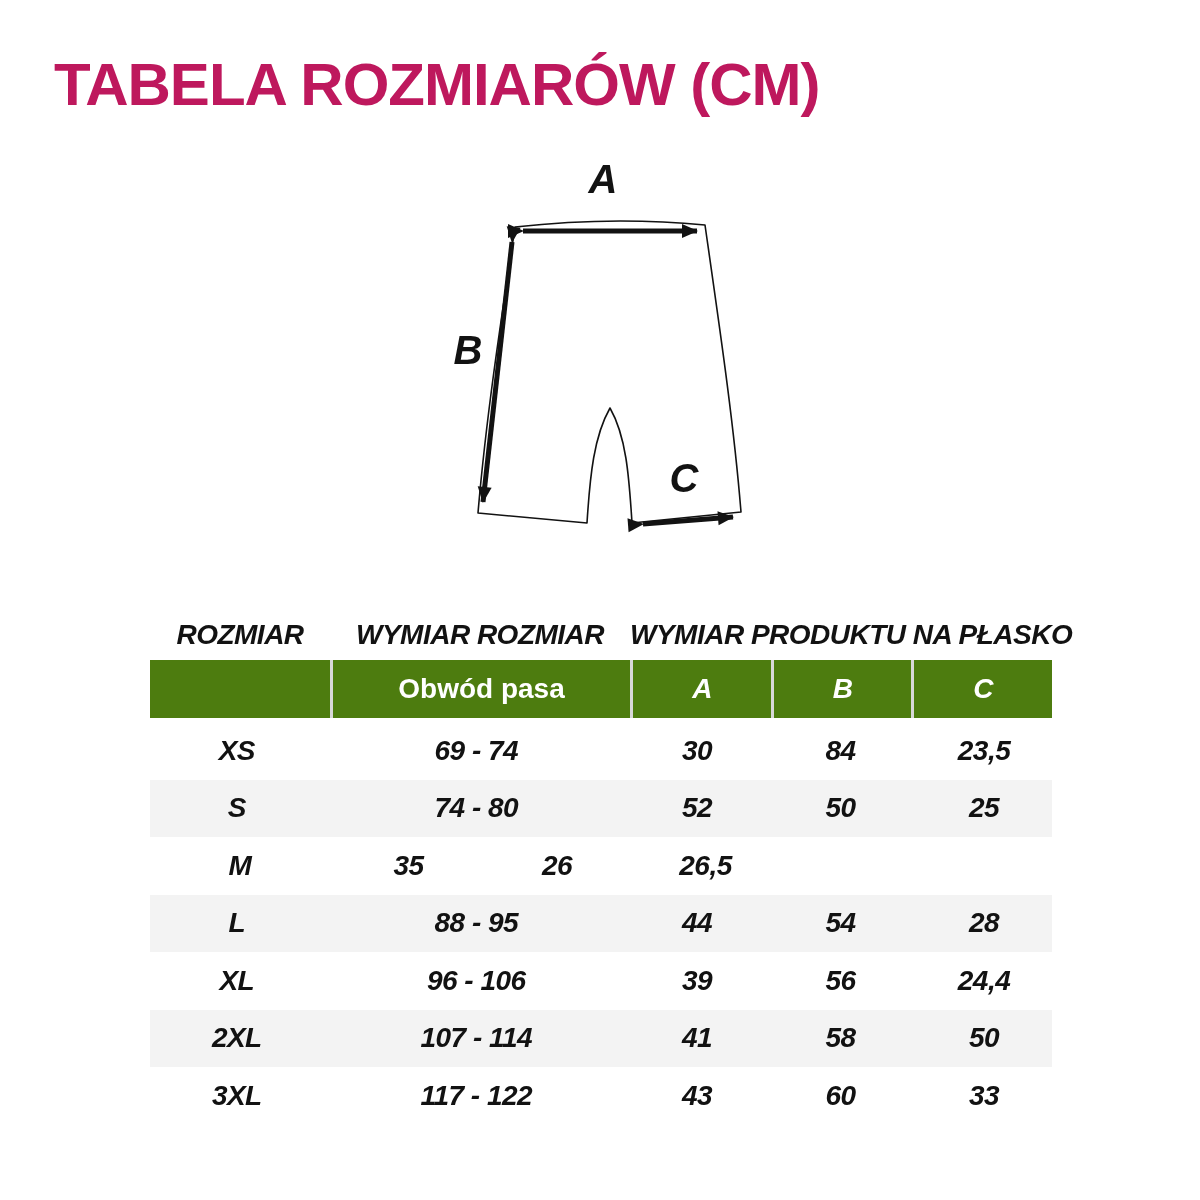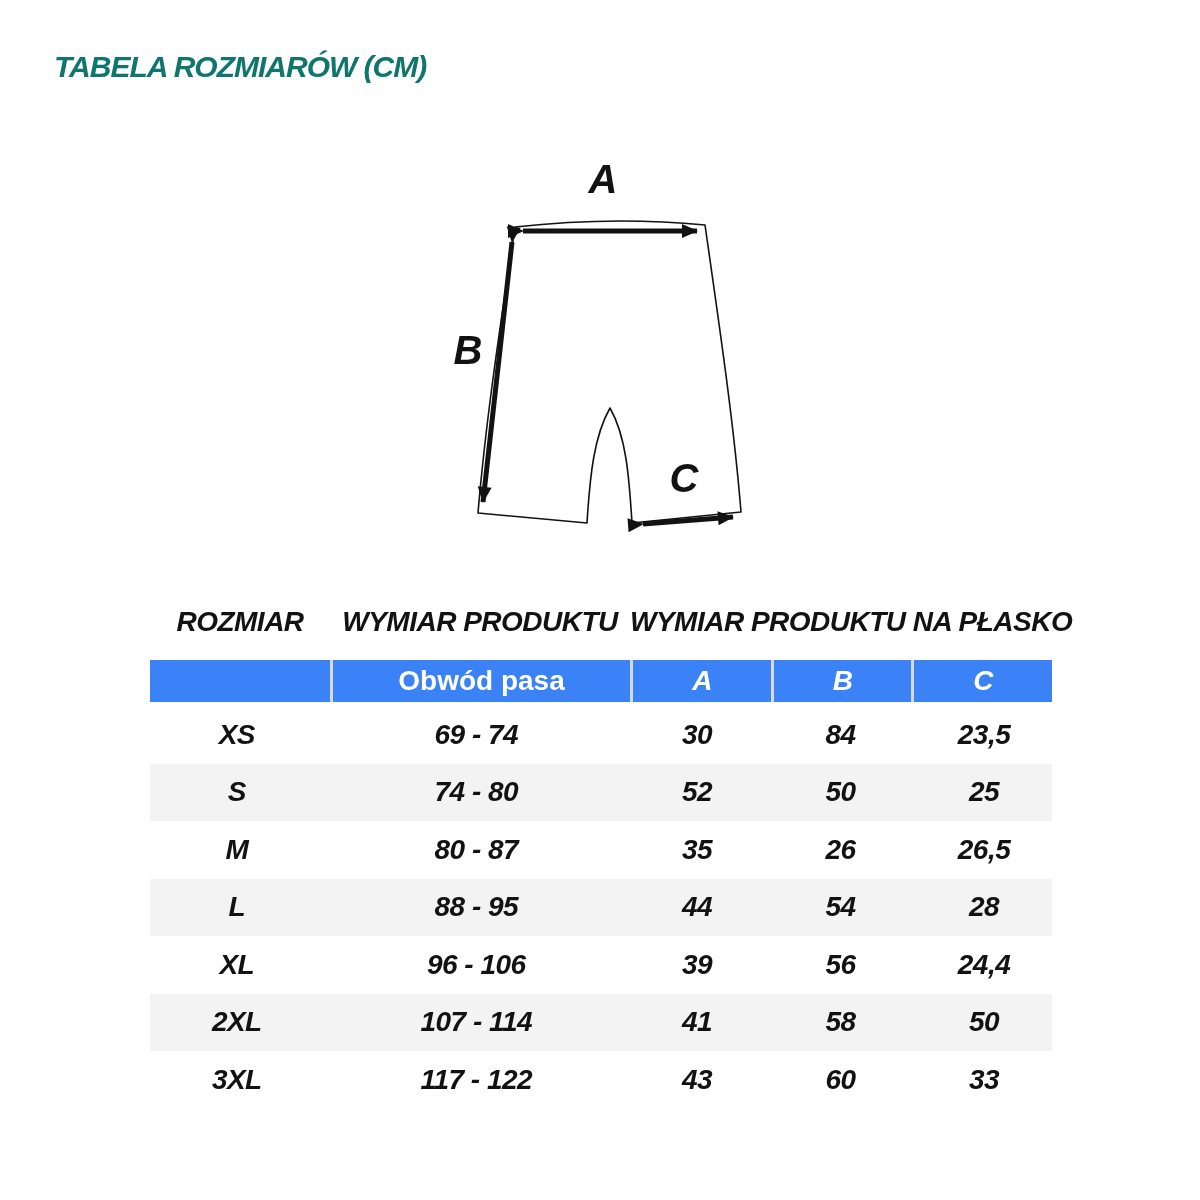--- a/index.html
+++ b/index.html
@@ -3,44 +3,44 @@
 <meta charset="utf-8">
 <style>
   html,body{margin:0;padding:0;background:#fff;}
   .sheet{
     position:relative;width:1200px;height:1200px;background:#ffffff;
     font-family:"Liberation Sans",sans-serif;overflow:hidden;color:#121212;
   }
   
   .page-title{
     position:absolute;left:54px;top:50px;margin:0;
-    font-size:30px;font-weight:bold;font-style:italic;letter-spacing:-1px;
-    color:#0f766e;white-space:nowrap;
+    font-size:60px;font-weight:bold;letter-spacing:-1px;
+    color:#be185d;white-space:nowrap;
   }
   
   .diagram{position:absolute;left:430px;top:140px;width:360px;height:430px;}
   .diagram svg{display:block;width:100%;height:100%;}
   .outline{fill:none;stroke:#121212;stroke-width:1.6;stroke-linejoin:round;}
   .meas-arrow{stroke:#121212;stroke-width:5;fill:none;}
   .arrowhead{fill:#121212;}
   .dim-label{
     font-family:"Liberation Sans",sans-serif;font-size:40px;
     font-weight:bold;font-style:italic;fill:#121212;text-anchor:middle;
   }
   
   .size-table{
     position:absolute;left:150px;top:605px;width:902px;
     font-size:28px;font-weight:bold;font-style:italic;letter-spacing:-0.5px;
   }
-  .group-row{display:flex;height:55px;align-items:flex-end;box-sizing:border-box;padding-bottom:22px;}
+  .group-row{display:flex;height:55px;align-items:flex-end;box-sizing:border-box;padding-bottom:9px;}
   .group-h{text-align:center;white-space:nowrap;}
   .group-h.g-size{width:180px;}
   .group-h.g-body{width:300px;}
   .group-h.g-product{width:422px;}
-  .subheader{display:flex;height:42px;background:#3b82f6;color:#ffffff;}
+  .subheader{display:flex;height:58px;background:#4d7c0f;color:#ffffff;}
   .cell{display:flex;align-items:center;justify-content:center;box-sizing:border-box;}
   .col-size{width:180px;}
   .col-waist{width:300px;}
   .col-a{width:141px;}
   .col-b{width:140px;}
   .col-c{width:141px;}
   .subheader .cell + .cell{border-left:3px solid #d8d8d8;}
   .subheader .col-waist{font-style:normal;letter-spacing:0;}
   .rows{margin-top:4px;}
   .row{display:flex;height:57.5px;gap:8px;}
@@ -80,21 +80,21 @@
       <text class="dim-label" x="603" y="193">A</text>
       <text class="dim-label" x="468" y="364">B</text>
       <text class="dim-label" x="684" y="492">C</text>
     </svg>
   </div>
 
   <div class="size-table">
 
     <div class="group-row">
       <div class="group-h g-size">ROZMIAR</div>
-      <div class="group-h g-body">WYMIAR PRODUKTU</div>
+      <div class="group-h g-body">WYMIAR ROZMIAR</div>
       <div class="group-h g-product">WYMIAR PRODUKTU NA PŁASKO</div>
     </div>
 
     <div class="subheader">
       <div class="cell col-size"></div>
       <div class="cell col-waist">Obwód pasa</div>
       <div class="cell col-a">A</div>
       <div class="cell col-b">B</div>
       <div class="cell col-c">C</div>
     </div>
@@ -112,21 +112,20 @@
       <div class="row">
         <div class="cell col-size">S</div>
         <div class="cell col-waist">74 - 80</div>
         <div class="cell col-a">52</div>
         <div class="cell col-b">50</div>
         <div class="cell col-c">25</div>
       </div>
 
       <div class="row">
         <div class="cell col-size">M</div>
-        <div class="cell col-waist">80 - 87</div>
         <div class="cell col-a">35</div>
         <div class="cell col-b">26</div>
         <div class="cell col-c">26,5</div>
       </div>
 
       <div class="row">
         <div class="cell col-size">L</div>
         <div class="cell col-waist">88 - 95</div>
         <div class="cell col-a">44</div>
         <div class="cell col-b">54</div>

